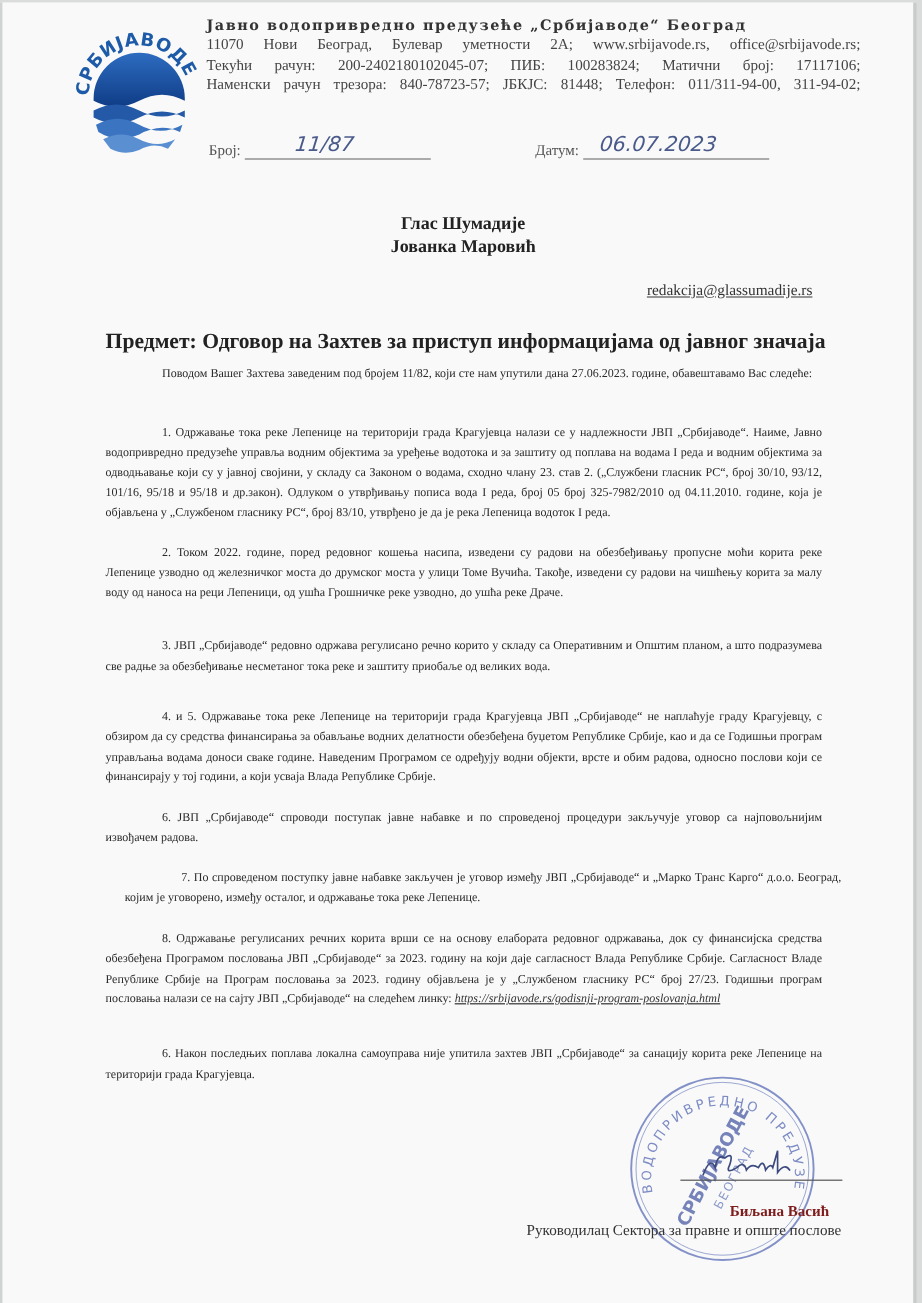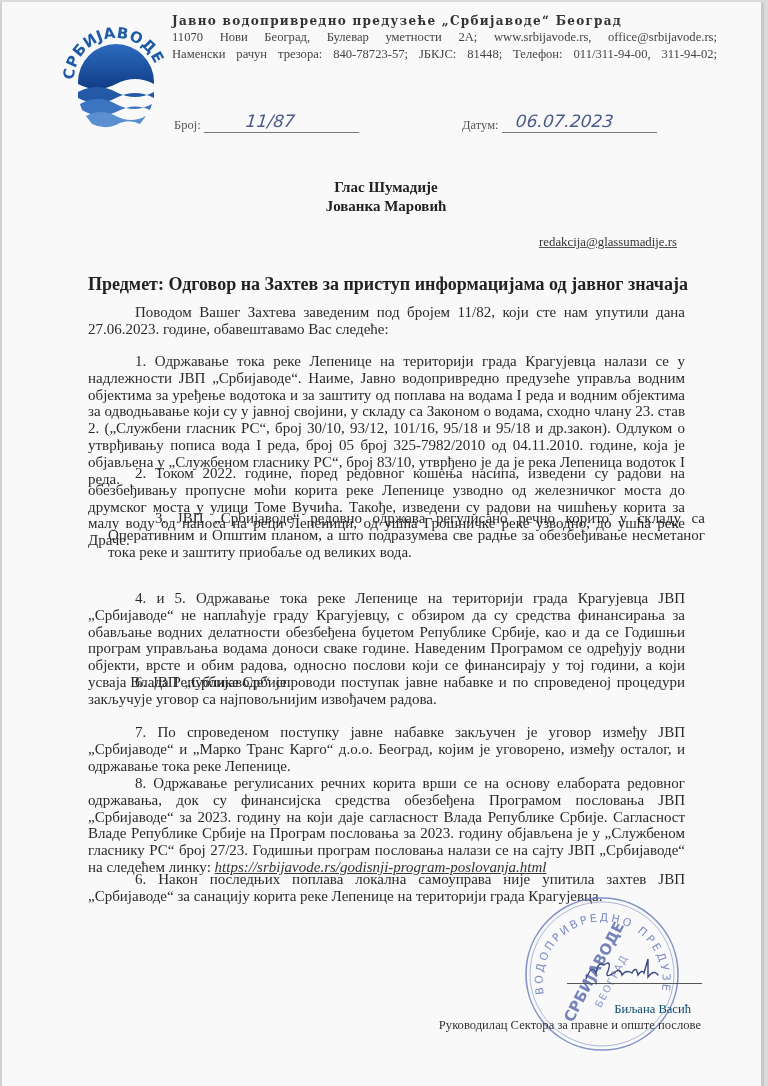--- a/index.html
+++ b/index.html
@@ -36,29 +36,29 @@
       transform: skewX(-6deg);
     }
     .recipient { position: absolute; left: 0; width: 768px; top: 176px; text-align: center; }
     .recipient div { font-weight: bold; font-size: 15px; line-height: 19px; color: #222; }
     .email-link {
       position: absolute; right: 84px; top: 233px; font-size: 12.8px;
       color: #333; text-decoration: underline; text-decoration-color: #555;
     }
     .subject { position: absolute; left: 86px; top: 272px; font-weight: bold; font-size: 18px; color: #222; }
     .body {
-      position: absolute; left: 86px; width: 597px; font-size: 15px;
+      position: absolute; left: 86px; width: 597px; font-size: 10px;
       line-height: 16.8px; color: #2a2a2a; text-align: justify;
     }
     .body p { margin: 0; text-indent: 47px; }
     .url { text-decoration: underline; color: #333; font-style: italic; }
     .stamp { position: absolute; left: 520px; top: 892px; width: 160px; height: 160px; }
     .sig-line { position: absolute; left: 565px; top: 981px; width: 135px; border-top: 1px solid #555; }
     .signature { position: absolute; left: 580px; top: 953px; width: 100px; height: 30px; }
-    .signer-name { position: absolute; right: 70px; top: 1000px; font-size: 12.6px; color: #0c4a6e; }
+    .signer-name { position: absolute; right: 70px; top: 1000px; font-size: 12.6px; color: #7f1d1d; font-weight: bold; }
     .signer-title { position: absolute; right: 60px; top: 1016px; font-size: 12.6px; color: #333; }
   </style>
 </head>
 <body>
 
 <div class="page">
 
   <svg class="logo" viewBox="0 0 110 112">
     <defs>
       <linearGradient id="lg1" x1="0" y1="0" x2="0" y2="1">
@@ -72,30 +72,31 @@
     <path d="M20,82 Q38,72 56,82 Q74,92 92,82 L90,88 Q74,80 56,90 Q38,98 22,88 Z" fill="#3b74c0"></path>
     <path d="M26,94 Q41,86 56,94 Q71,102 86,94 L80,102 Q68,96 56,103 Q44,108 32,102 Z" fill="#5a90d2"></path>
     <text font-family="DejaVu Sans, sans-serif" font-size="15" font-weight="bold" fill="#1d5aa8" letter-spacing="0.5">
       <textPath href="#arcTxt">СРБИЈАВОДЕ</textPath>
     </text>
   </svg>
 
   <div class="letterhead">
     <div class="lh-org">Јавно водопривредно предузеће „Србијаводе“ Београд</div>
     <div class="lh-line">11070 Нови Београд, Булевар уметности 2А; www.srbijavode.rs, office@srbijavode.rs;</div>
+    <div class="lh-line">Текући рачун: 200-2402180102045-07; ПИБ: 100283824; Матични број: 17117106;</div>
     <div class="lh-line">Наменски рачун трезора: 840-78723-57; ЈБКЈС: 81448; Телефон: 011/311-94-00, 311-94-02;</div>
   </div>
 
   <div class="refline" style="left:172px;">
     <span class="lbl">Број:</span>
     <span class="field" style="width:155px;">
       <span class="hand" style="left:42px;">11/87</span>
     </span>
   </div>
-  <div class="refline" style="left:460px;text-align:right;">
+  <div class="refline" style="left:444px;text-align:right;">
     <span class="lbl">Датум:</span>
     <span class="field" style="width:155px;">
       <span class="hand" style="left:14px;">06.07.2023</span>
     </span>
   </div>
 
   <div class="recipient">
     <div>Глас Шумадије</div>
     <div>Јованка Маровић</div>
   </div>
@@ -103,33 +104,33 @@
   <span class="email-link">redakcija@glassumadije.rs</span>
 
   <div class="subject">Предмет: Одговор на Захтев за приступ информацијама од јавног значаја</div>
 
   <div class="body" style="top:302px;">
     <p>Поводом Вашег Захтева заведеним под бројем 11/82, који сте нам упутили дана 27.06.2023. године, обавештавамо Вас следеће:</p>
   </div>
   <div class="body" style="top:351px;">
     <p>1. Одржавање тока реке Лепенице на територији града Крагујевца налази се у надлежности ЈВП „Србијаводе“. Наиме, Јавно водопривредно предузеће управља водним објектима за уређење водотока и за заштиту од поплава на водама I реда и водним објектима за одводњавање који су у јавној својини, у складу са Законом о водама, сходно члану 23. став 2. („Службени гласник РС“, број 30/10, 93/12, 101/16, 95/18 и 95/18 и др.закон). Одлуком о утврђивању пописа вода I реда, број 05 број 325-7982/2010 од 04.11.2010. године, која је објављена у „Службеном гласнику РС“, број 83/10, утврђено је да је река Лепеница водоток I реда.</p>
   </div>
-  <div class="body" style="top:451px;margin-top:12px;">
+  <div class="body" style="top:451px;">
     <p>2. Током 2022. године, поред редовног кошења насипа, изведени су радови на обезбеђивању пропусне моћи корита реке Лепенице узводно од железничког моста до друмског моста у улици Томе Вучића. Такође, изведени су радови на чишћењу корита за малу воду од наноса на реци Лепеници, од ушћа Грошничке реке узводно, до ушћа реке Драче.</p>
   </div>
-  <div class="body" style="top:508px;margin-left:20px;">
+  <div class="body" style="top:529px;">
     <p>3. ЈВП „Србијаводе“ редовно одржава регулисано речно корито у складу са Оперативним и Општим планом, а што подразумева све радње за обезбеђивање несметаног тока реке и заштиту приобаље од великих вода.</p>
   </div>
   <div class="body" style="top:588px;">
     <p>4. и 5. Одржавање тока реке Лепенице на територији града Крагујевца ЈВП „Србијаводе“ не наплаћује граду Крагујевцу, с обзиром да су средства финансирања за обављање водних делатности обезбеђена буџетом Републике Србије, као и да се Годишњи програм управљања водама доноси сваке године. Наведеним Програмом се одређују водни објекти, врсте и обим радова, односно послови који се финансирају у тој години, а који усваја Влада Републике Србије.</p>
   </div>
   <div class="body" style="top:672px;">
     <p>6. ЈВП „Србијаводе“ спроводи поступак јавне набавке и по спроведеној процедури закључује уговор са најповољнијим извођачем радова.</p>
   </div>
-  <div class="body" style="top:722px;">
+  <div class="body" style="top:722px;margin-left:16px;">
     <p>7. По спроведеном поступку јавне набавке закључен је уговор између ЈВП „Србијаводе“ и „Марко Транс Карго“ д.о.о. Београд, којим је уговорено, између осталог, и одржавање тока реке Лепенице.</p>
   </div>
   <div class="body" style="top:773px;">
     <p><span>8. Одржавање регулисаних речних корита врши се на основу елабората редовног одржавања, док су финансијска средства обезбеђена Програмом пословања ЈВП „Србијаводе“ за 2023. годину на који даје сагласност Влада Републике Србије. Сагласност Владе Републике Србије на Програм пословања за 2023. годину објављена је у „Службеном гласнику РС“ број 27/23. Годишњи програм пословања налази се на сајту ЈВП „Србијаводе“ на следећем линку:</span> <span class="url">https://srbijavode.rs/godisnji-program-poslovanja.html</span></p>
   </div>
   <div class="body" style="top:869px;">
     <p>6. Након последњих поплава локална самоуправа није упитила захтев ЈВП „Србијаводе“ за санацију корита реке Лепенице на територији града Крагујевца.</p>
   </div>
 
   <svg class="stamp" viewBox="0 0 160 160">

